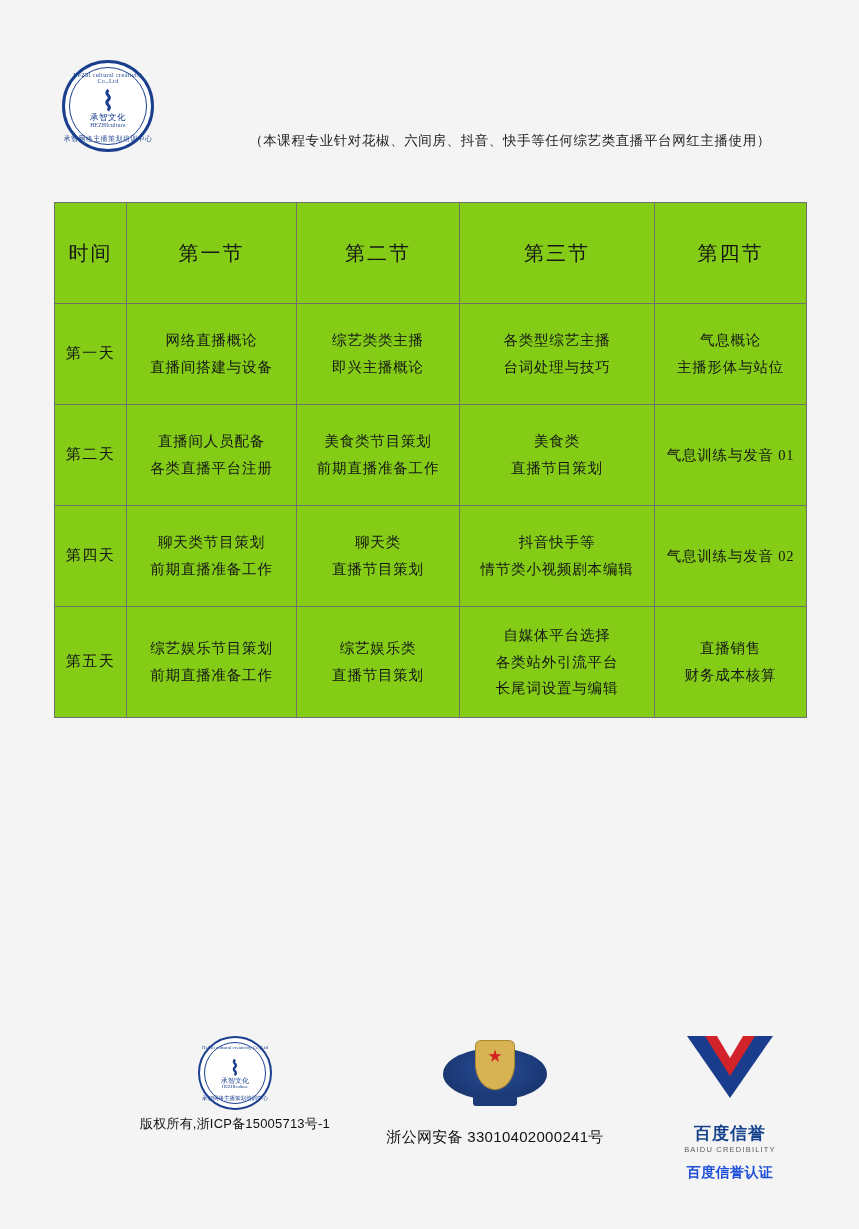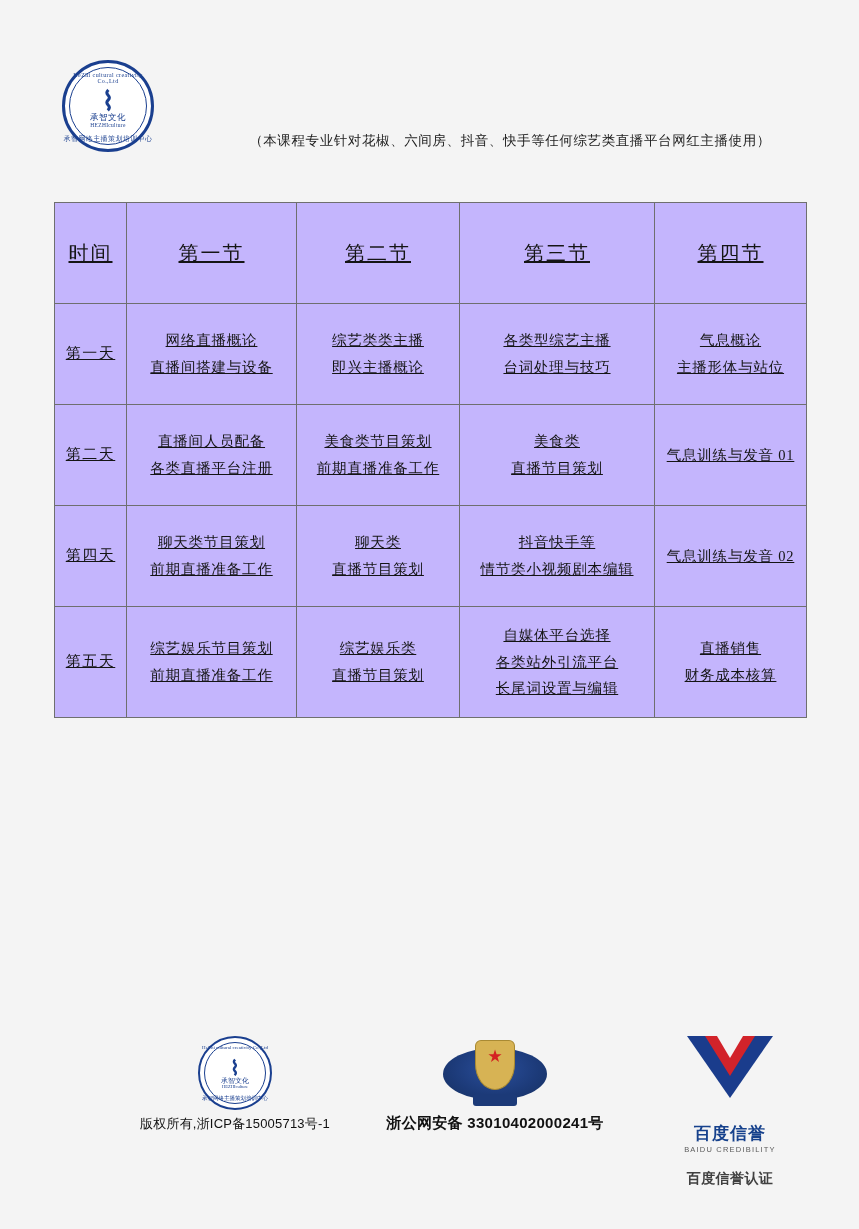--- a/index.html
+++ b/index.html
@@ -116,23 +116,22 @@
   table.sched {
     border-collapse: collapse;
     width: 752px;
     table-layout: fixed;
   }
   table.sched td, table.sched th {
     border: 1px solid #6f6f6f;
     text-align: center;
     vertical-align: middle;
     color: #151515;
-    background: #c4b5fd;
+    background: #84cc16;
     padding: 0 4px;
-    text-decoration: underline;
   }
   table.sched col.c0 { width: 72px; }
   table.sched col.c1 { width: 170px; }
   table.sched col.c2 { width: 163px; }
   table.sched col.c3 { width: 195px; }
   table.sched col.c4 { width: 152px; }
 
   thead th {
     height: 100px;
     font-size: 20px;
@@ -243,22 +242,23 @@
     color: #d42222; font-size: 15px; line-height: 16px;
     text-align: center;
   }
   .b2 .emblem .base {
     position: absolute; left: 30px; top: 62px;
     width: 44px; height: 12px;
     background: #1c3a78;
     border-radius: 3px;
   }
   .b2 .caption {
+    margin-top: 14px;
     font-size: 15px;
-    font-weight: bold;
+    font-weight: normal;
     color: #111;
     font-family: "Liberation Sans", sans-serif;
     letter-spacing: .3px;
   }
 
   
   .b3 { left: 620px; top: 12px; width: 220px; }
   .b3 .vmark {
     position: relative;
     margin: 0 auto;
@@ -293,24 +293,24 @@
     font-family: "Liberation Sans", sans-serif;
     letter-spacing: 1px;
   }
   .b3 .line2 {
     font-size: 7.5px;
     color: #5b5b5b;
     font-family: "Liberation Sans", sans-serif;
     letter-spacing: 1.2px;
   }
   .b3 .caption {
-    margin-top: 16px;
+    margin-top: 10px;
     font-size: 14px;
     font-weight: bold;
-    color: #404040;
+    color: #1d4ed8;
     font-family: Liberation Sans, sans-serif;
     letter-spacing: .4px;
   }
 </style>
 </head>
 <body>
 
 <div class="page">
 
   <div class="header">

